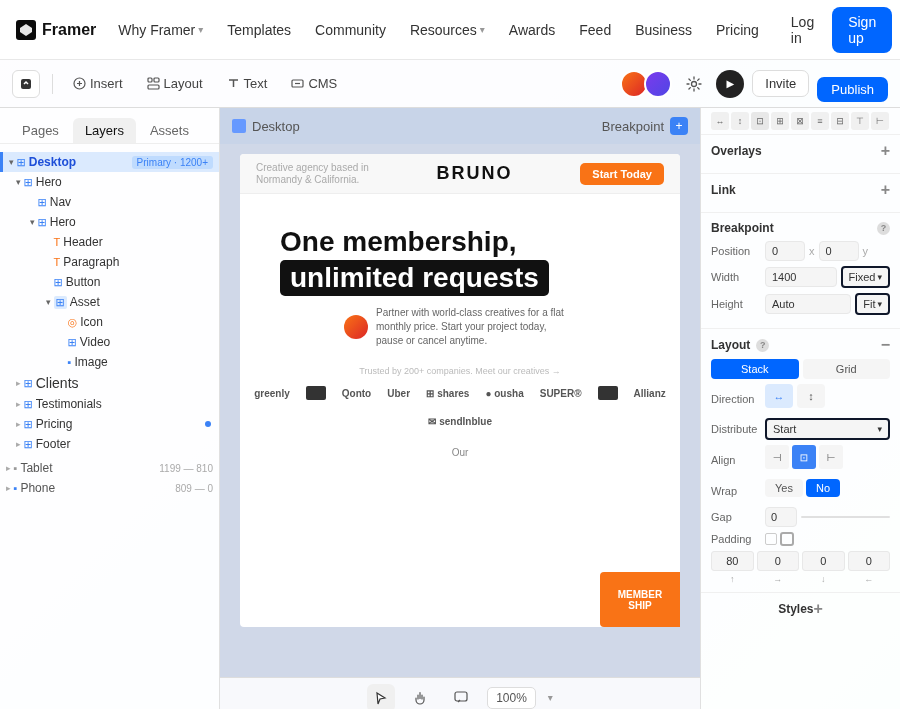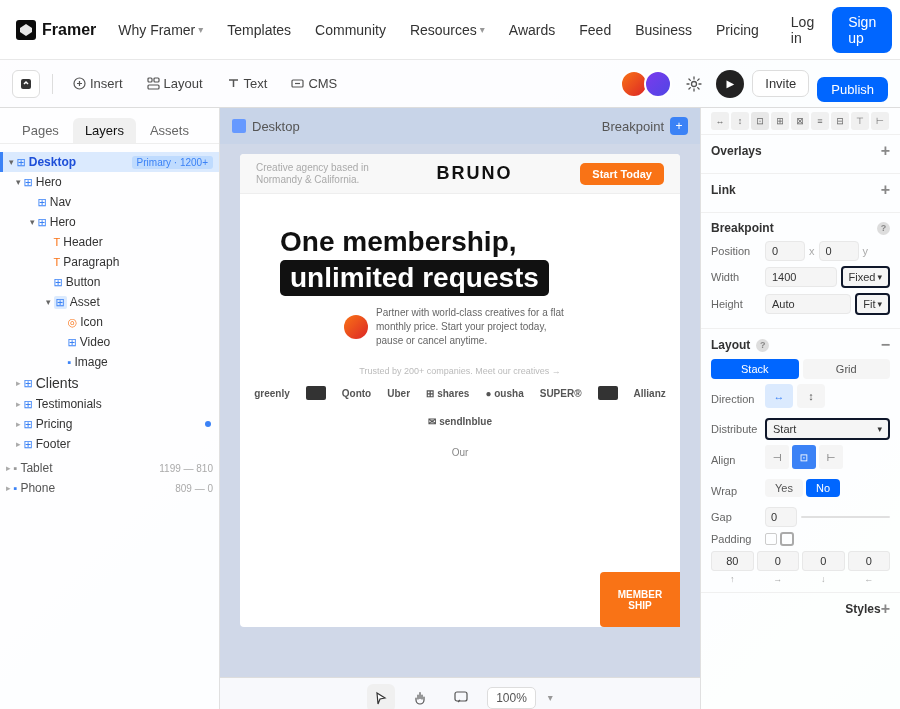--- a/index.html
+++ b/index.html
@@ -364,21 +364,21 @@
       margin-top: 4px;
     }
     .pad-field {
       background: #f5f5f5; border: 1px solid #e8e8e8;
       border-radius: 3px; padding: 3px 4px;
       font-size: 11px; text-align: center; color: #333;
     }
 
     .styles-section { padding: 8px 10px; }
     .styles-header {
-      display: flex; justify-content: flex-end; align-items: center;
+      display: flex; justify-content: center; align-items: center;
       font-size: 12px; font-weight: 600; color: #333;
     }
 
     
     .info-dot {
       width: 13px; height: 13px; background: #ddd; border-radius: 50%;
       display: inline-flex; align-items: center; justify-content: center;
       font-size: 9px; color: #888; margin-left: 3px; cursor: pointer;
     }
 

